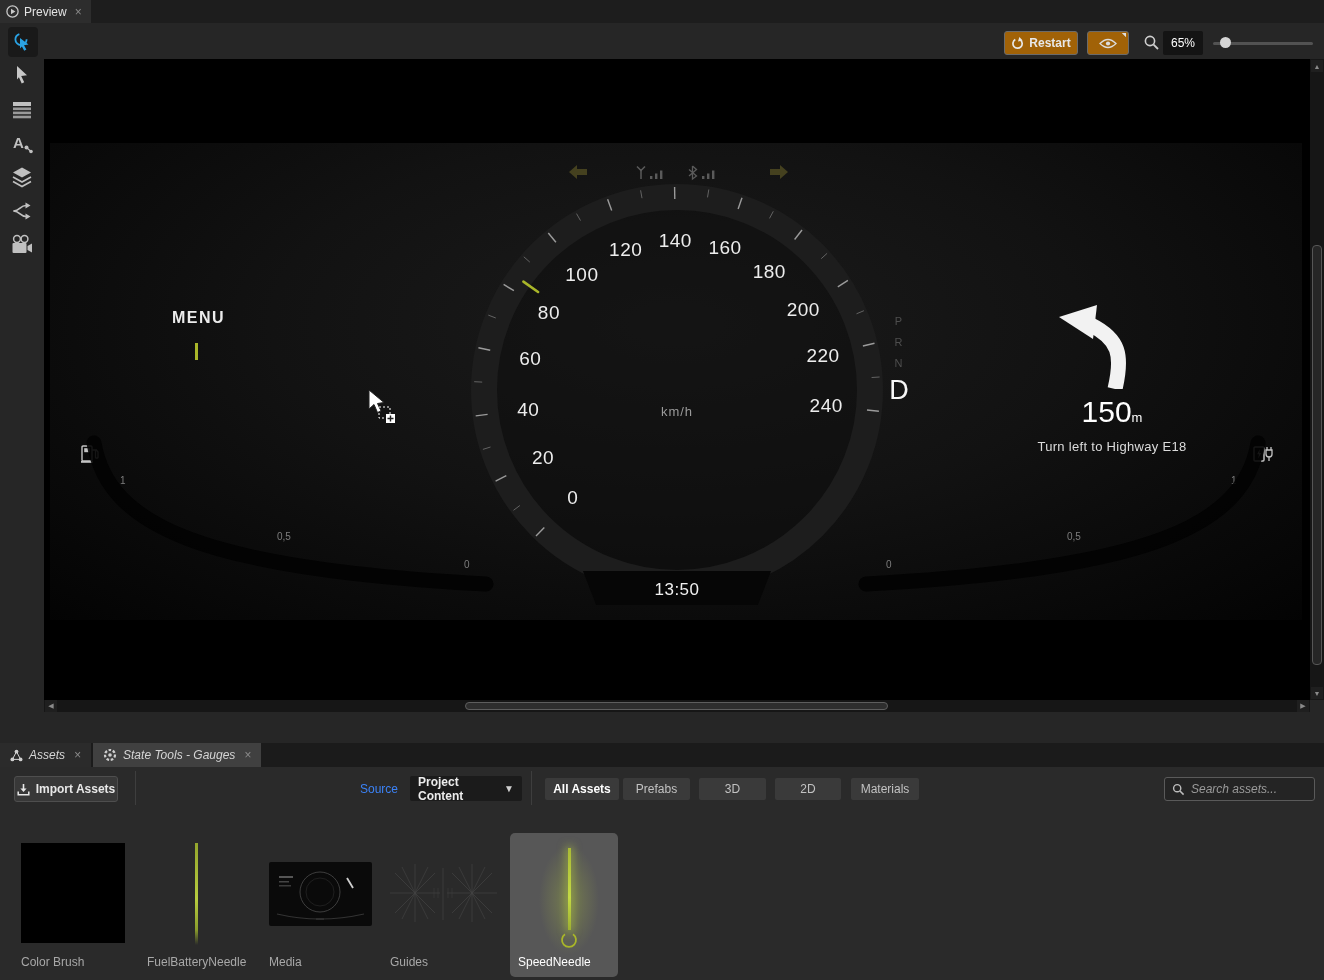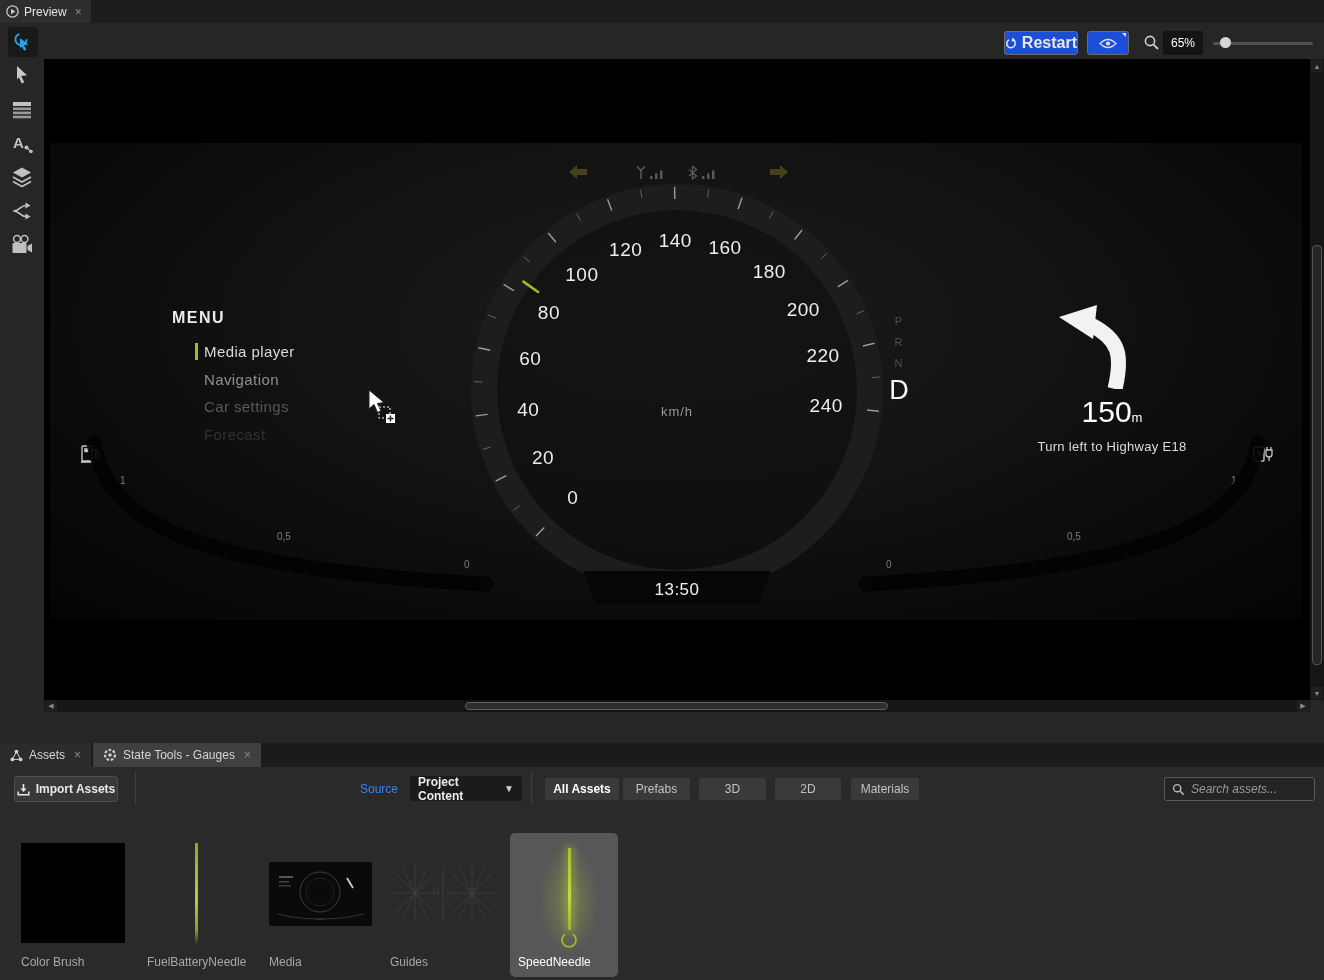--- a/index.html
+++ b/index.html
@@ -11,21 +11,21 @@
   }
   
   .top-tabbar { position:absolute; left:0; top:0; width:100%; height:23px; background:#1d1d1d; }
   .top-tab { display:inline-flex; align-items:center; gap:5px; height:23px; padding:0 9px 0 6px; background:#2d2d2d; }
   .top-tab .lbl { color:#e3e3e3; font-size:12px; }
   .tab-close { color:#8a8a8a; font-size:12px; line-height:1; margin-left:3px; cursor:default; }
   
   .toolbar { position:absolute; left:0; top:23px; width:100%; height:36px; background:#262626; }
   .interact-tool { position:absolute; left:8px; top:4px; width:30px; height:30px; background:#191919; border-radius:4px; display:flex; align-items:center; justify-content:center; }
   .tb-btn { position:absolute; top:8px; height:24px; display:flex; align-items:center; justify-content:center; gap:5px;
-            background:#1d4ed8; border:1px solid #6b6b6b; border-radius:3px; color:#e8e8e8; font-size:16px; font-weight:bold; }
+            background:#a16207; border:1px solid #6b6b6b; border-radius:3px; color:#e8e8e8; font-size:12px; font-weight:bold; }
   .restart-btn { left:1004px; width:74px; }
   .eye-btn { left:1087px; width:42px; }
   .eye-corner { position:absolute; right:2px; top:1px; width:7px; height:7px;
                 background:linear-gradient(225deg,#dedede 0 28%,transparent 30%); }
   .zoom-glass { position:absolute; left:1143px; top:11px; }
   .zoom-value { position:absolute; left:1163px; top:8px; width:40px; height:24px; background:#141414; color:#fff;
                 font-size:12px; display:flex; align-items:center; justify-content:center; border-radius:2px; }
   .zoom-slider-track { position:absolute; left:1213px; top:19px; width:100px; height:3px; background:#525252; border-radius:2px; }
   .zoom-slider-knob { position:absolute; left:1220px; top:14px; width:11px; height:11px; border-radius:50%; background:#d6d6d6; }
   
@@ -72,21 +72,21 @@
   .drag-cursor { position:absolute; left:324px; top:331px; }
   
   .hscroll { position:absolute; left:44px; top:700px; width:1266px; height:12px; background:#161616; }
   .hscroll .thumb { position:absolute; left:421px; top:2px; width:423px; height:8px; background:#2e2e2e; border:1px solid #5e5e5e; border-radius:4px; }
   .vscroll { position:absolute; left:1310px; top:59px; width:14px; height:641px; background:#161616; }
   .vscroll .thumb { position:absolute; left:2px; top:186px; width:10px; height:420px; background:#262626; border:1px solid #565656; border-radius:4px; }
   .sc-arrow { position:absolute; color:#8a8a8a; font-size:7px; width:12px; height:12px; display:flex; align-items:center; justify-content:center; background:#1f1f1f; }
   
   .bottom-panel { position:absolute; left:0; top:712px; width:100%; height:268px; background:#262626; border-bottom:2px solid #141414; }
   .bp-tabbar { position:absolute; left:0; top:31px; width:100%; height:24px; background:#1b1b1b; display:flex; }
-  .bp-tab { display:inline-flex; align-items:center; gap:6px; height:24px; padding:0 10px; font-size:12px; color:#d5d5d5; }
+  .bp-tab { display:inline-flex; align-items:center; gap:6px; height:24px; padding:0 10px; font-size:12px; color:#d5d5d5;font-style:italic; }
   .bp-tab.active { background:#2b2b2b; }
   .bp-tab.inactive { background:#404040; margin-left:2px; }
   .bp-body { position:absolute; left:0; top:55px; width:100%; height:213px; background:#2a2a2a; }
   .import-btn { position:absolute; left:14px; top:9px; width:104px; height:26px; display:flex; align-items:center; justify-content:center; gap:6px;
                 background:#383838; border:1px solid #4e4e4e; border-radius:3px; color:#e8e8e8; font-size:12px; font-weight:bold; }
   .vsep { position:absolute; top:4px; width:1px; height:34px; background:#3e3e3e; }
   .src-label { position:absolute; left:360px; top:15px; color:#3b82f6; font-size:12px; }
   .src-dd { position:absolute; left:410px; top:9px; width:112px; height:25px; background:#1b1b1b; border-radius:2px;
             display:flex; align-items:center; justify-content:space-between; padding:0 8px; color:#ececec; font-size:12px; font-weight:bold; }
   .src-dd .caret { color:#d0d0d0; font-size:10px; }
@@ -213,26 +213,20 @@
         <rect x="15" y="11" width="2.4" height="3" fill="#5a5a5a"></rect>
         <rect x="20" y="8.5" width="2.4" height="5.5" fill="#5a5a5a"></rect>
         <rect x="25" y="5.5" width="2.4" height="8.5" fill="#5a5a5a"></rect>
       </svg>
       <svg class="ind" style="left:720px" width="18" height="14" viewBox="0 0 18 14">
         <polygon points="18,7 10,0 10,4 0,4 0,10 10,10 10,14" fill="#45411f"></polygon>
       </svg>
 
       <div class="menu-title">MENU</div>
       <div class="menu-bar"></div>
-      <ul class="menu-items">
-        <li>Media player</li>
-        <li>Navigation</li>
-        <li>Car settings</li>
-        <li>Forecast</li>
-      </ul>
 
       <svg class="speedo" id="speedo-svg" width="420" height="420" viewBox="0 0 420 420">
         <circle cx="210" cy="212" r="193" fill="#0d0d0d" fill-opacity="0.5" stroke="#1d1d1d" stroke-width="26"></circle>
         <g id="sp-ticks">
             <line x1="69.0" y1="358.0" x2="77.3" y2="349.4" stroke="#9b9b9b" stroke-width="1.4"></line>
             <line x1="46.5" y1="332.3" x2="52.9" y2="327.5" stroke="#636363" stroke-width="1"></line>
             <line x1="28.6" y1="303.1" x2="39.3" y2="297.7" stroke="#9b9b9b" stroke-width="1.4"></line>
             <line x1="15.9" y1="271.4" x2="23.5" y2="269.0" stroke="#636363" stroke-width="1"></line>
             <line x1="8.7" y1="237.9" x2="20.6" y2="236.4" stroke="#9b9b9b" stroke-width="1.4"></line>
             <line x1="7.2" y1="203.7" x2="15.2" y2="204.1" stroke="#636363" stroke-width="1"></line>

